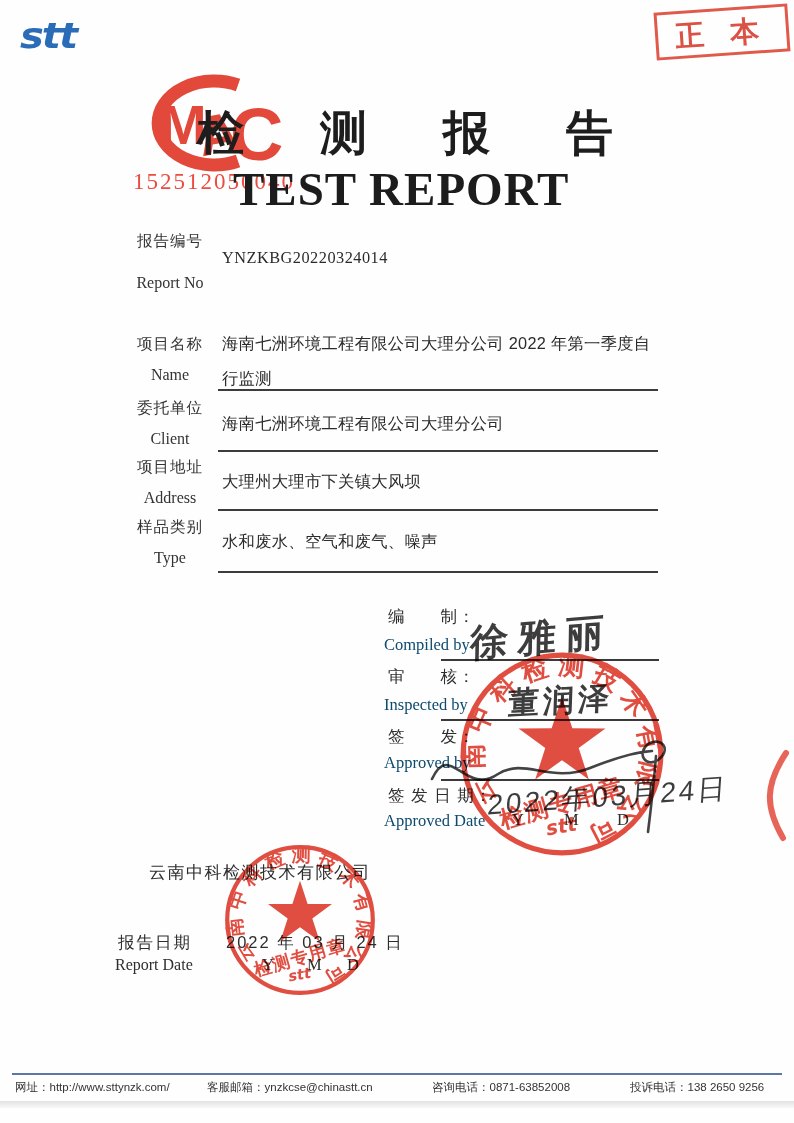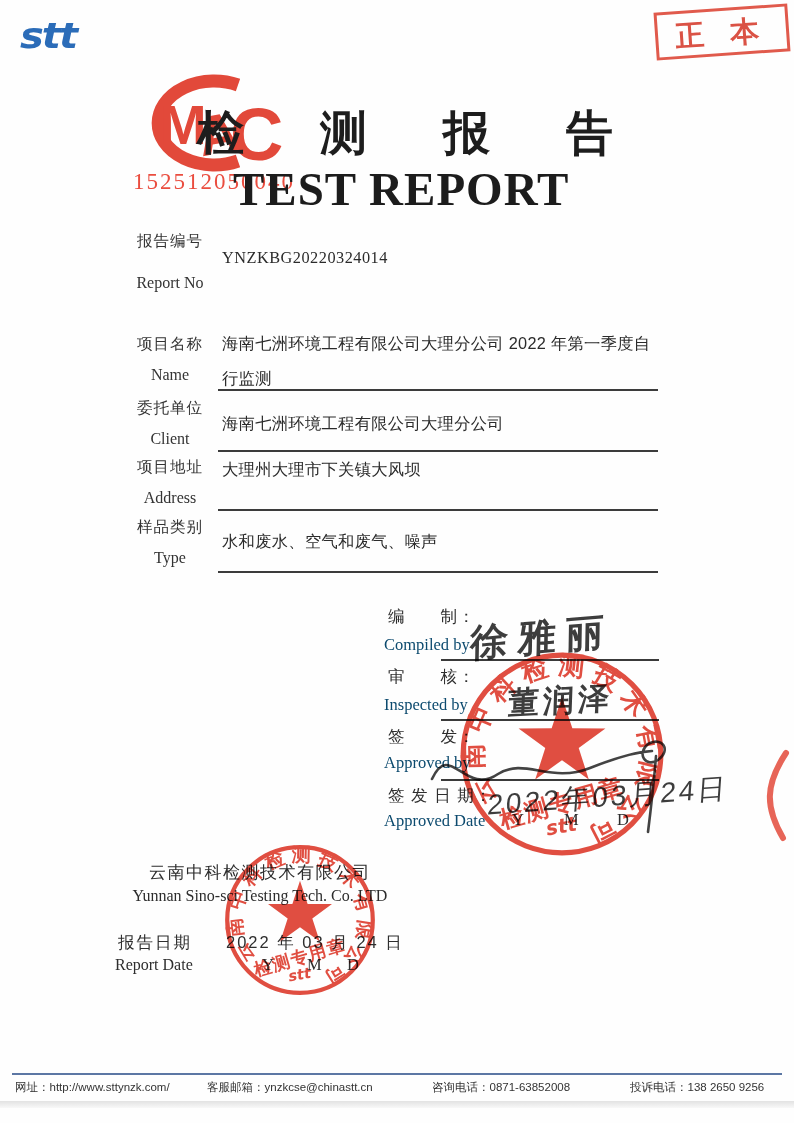--- a/index.html
+++ b/index.html
@@ -73,21 +73,21 @@
   <div class="abs val" style="top:326px">海南七洲环境工程有限公司大理分公司 2022 年第一季度自行监测</div>
   <div class="abs uline" style="top:389px"></div>
 
   <div class="abs lab-cn" style="top:398px">委托单位</div>
   <div class="abs lab-en" style="top:430px">Client</div>
   <div class="abs val" style="top:406px">海南七洲环境工程有限公司大理分公司</div>
   <div class="abs uline" style="top:450px"></div>
 
   <div class="abs lab-cn" style="top:457px">项目地址</div>
   <div class="abs lab-en" style="top:489px">Address</div>
-  <div class="abs val" style="top:452px">大理州大理市下关镇大风坝</div>
+  <div class="abs val" style="top:464px">大理州大理市下关镇大风坝</div>
   <div class="abs uline" style="top:509px"></div>
 
   <div class="abs lab-cn" style="top:517px">样品类别</div>
   <div class="abs lab-en" style="top:549px">Type</div>
   <div class="abs val" style="top:524px">水和废水、空气和废气、噪声</div>
   <div class="abs uline" style="top:571px"></div>
 
   <div class="abs sg-cn" style="top:606px">编　　制：</div>
   <div class="abs sg-en" style="top:635px">Compiled by</div>
   <div class="abs sg-line" style="top:659px"></div>
@@ -108,21 +108,20 @@
   </svg>
 
   <div class="abs sg-cn" style="top:785px">签 发 日 期：</div>
   <div class="abs sg-en" style="top:811px">Approved Date</div>
   <div class="abs hand" style="left:487px;top:778px;font-size:28px;letter-spacing:3px;font-weight:500;transform:rotate(-4deg) skewX(-8deg);">2022年03月24日</div>
   <div class="abs ymd" style="left:512px;top:810px">Y</div>
   <div class="abs ymd" style="left:564px;top:810px">M</div>
   <div class="abs ymd" style="left:617px;top:810px">D</div>
 
   <div class="abs" style="left:130px;top:861px;width:260px;text-align:center;font-size:17px;letter-spacing:1.5px;color:#2c2c2c;">云南中科检测技术有限公司</div>
-  <div class="abs" style="left:95px;top:887px;width:330px;text-align:center;font-family:'Liberation Serif',serif;font-size:16px;color:#2c2c2c;">Yunnan Sino-sci Testing Tech. Co. LTD</div>
 
   <div class="abs" style="left:118px;top:932px;font-size:16.5px;letter-spacing:2px;color:#2e2e2e;">报告日期</div>
   <div class="abs" style="left:115px;top:956px;font-family:'Liberation Serif',serif;font-size:16px;color:#2e2e2e;">Report Date</div>
   <div class="abs" style="left:226px;top:932px;font-size:16.5px;letter-spacing:2px;color:#2e2e2e;">2022 年 03 月 24 日</div>
   <div class="abs ymd" style="left:262px;top:955px">Y</div>
   <div class="abs ymd" style="left:307px;top:955px">M</div>
   <div class="abs ymd" style="left:347px;top:955px">D</div>
 
   <svg class="abs stamp" style="left:448px;top:640px;width:228px;height:228px;" viewBox="0 0 240 240">
     <circle cx="120" cy="120" r="104" fill="none" stroke="#dd3526" stroke-width="5.5"></circle>

